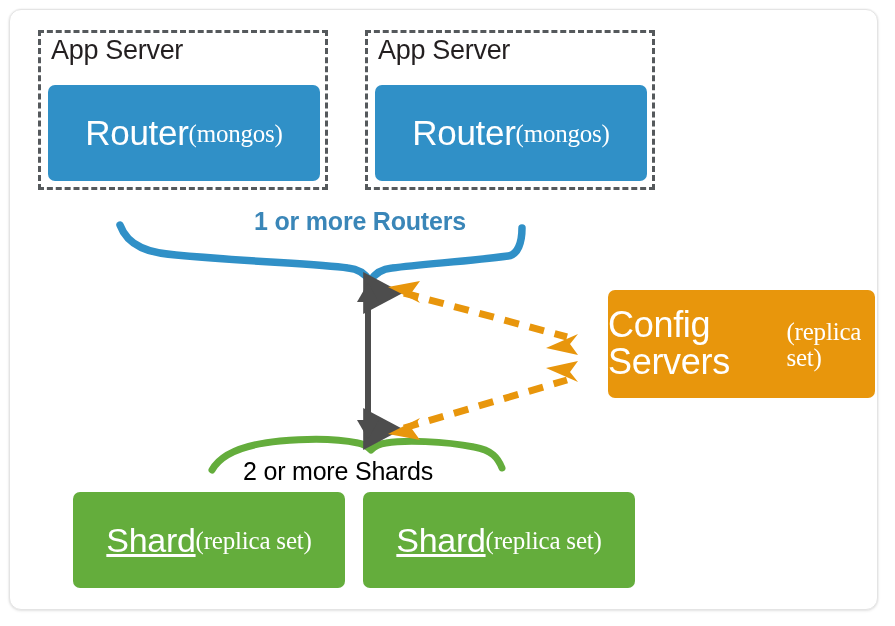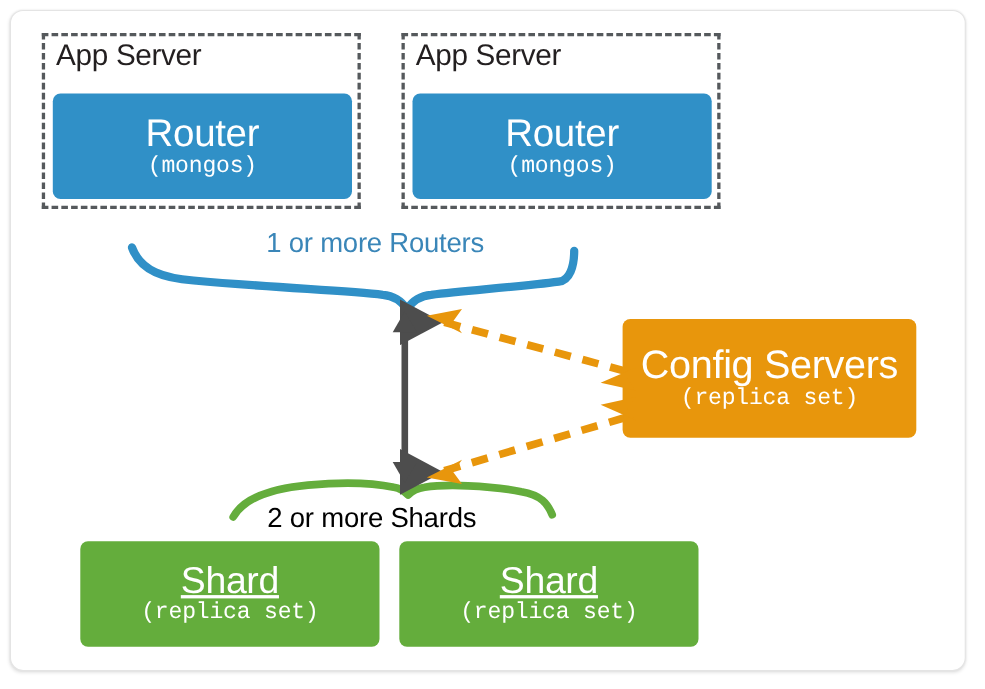--- a/index.html
+++ b/index.html
@@ -54,37 +54,37 @@
     white-space: nowrap;
     font-family: "Liberation Sans", sans-serif;
   }
 
   
   .node {
     position: absolute;
     box-sizing: border-box;
     border-radius: 7px;
     display: flex;
-    flex-direction: column;
+    flex-direction: row;
     align-items: center;
     justify-content: center;
     color: #ffffff;
-    text-align: right;
+    text-align: left;
     line-height: 1.02;
   }
   .node .title {
     font-size: 35px;
     letter-spacing: -0.3px;
     font-family: "Liberation Sans", sans-serif;
   }
   .node .subtitle {
-    font-size: 21px;
+    font-size: 25px;
     margin-top: 1px;
     letter-spacing: -0.2px;
-    font-family: Liberation Mono, monospace;
+    font-family: Liberation Serif, serif;
   }
 
   .router-box   { background: #3090c7; }
   .config-box   { background: #e8960c; }
   .shard-box    { background: #64ad3c; }
 
   .config-box .title { font-size: 36px; }
   .shard-box  .title { font-size: 34px; text-decoration: underline; }
 
   
@@ -122,35 +122,35 @@
   </div>
 
   <div class="app-server" style="left:365px; top:30px; width:290px; height:160px;">
     <span class="app-server-label">App Server</span>
   </div>
   <div class="node router-box" style="left:375px; top:85px; width:272px; height:96px;">
     <span class="title">Router</span>
     <span class="subtitle">(mongos)</span>
   </div>
 
-  <div class="node config-box" style="left:566px; top:290px; width:267px; height:108px;">
+  <div class="node config-box" style="left:608px; top:290px; width:267px; height:108px;">
     <span class="title">Config Servers</span>
     <span class="subtitle">(replica set)</span>
   </div>
 
   <div class="node shard-box" style="left:73px; top:492px; width:272px; height:96px;">
     <span class="title">Shard</span>
     <span class="subtitle">(replica set)</span>
   </div>
   <div class="node shard-box" style="left:363px; top:492px; width:272px; height:96px;">
     <span class="title">Shard</span>
     <span class="subtitle">(replica set)</span>
   </div>
 
-  <span class="brace-caption" id="routers-caption" style="left:242px; top:207px;">1 or more Routers</span>
+  <span class="brace-caption" id="routers-caption" style="left:254px; top:207px;font-weight:bold;">1 or more Routers</span>
 
   <span class="brace-caption" id="shards-caption" style="left:243px; top:457px;">2 or more Shards</span>
 
   <svg class="overlay" viewBox="0 0 895 626" xmlns="http://www.w3.org/2000/svg">
 
     <defs>
       <marker id="gray-arrow-up" markerWidth="7" markerHeight="7" refX="3.5" refY="6.2" orient="auto" markerUnits="strokeWidth">
         <path d="M3.5 0.4 L7 7 L0 7 Z" fill="#4d4d4d"></path>
       </marker>
       <marker id="gray-arrow-down" markerWidth="7" markerHeight="7" refX="3.5" refY="6.2" orient="auto" markerUnits="strokeWidth">

